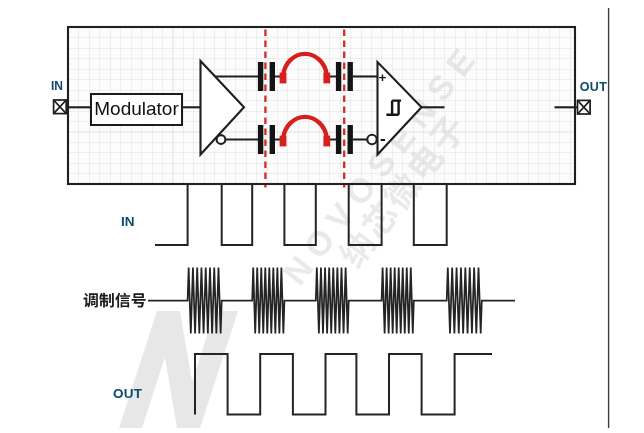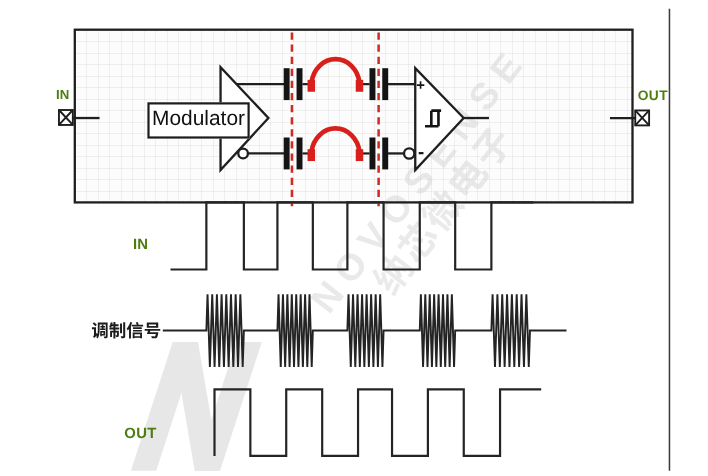--- a/index.html
+++ b/index.html
@@ -6,24 +6,24 @@
   .stage{position:relative;width:644px;height:433px;background:#ffffff;overflow:hidden;
          font-family:"Liberation Sans",sans-serif;}
   .chip-box{position:absolute;left:68px;top:27px;width:507px;height:157px;background:#fcfcfc;
     background-image:
       repeating-linear-gradient(to right,rgba(0,0,0,0.05) 0,rgba(0,0,0,0.05) 1px,transparent 1px,transparent 10.45px),
       repeating-linear-gradient(to bottom,rgba(0,0,0,0.05) 0,rgba(0,0,0,0.05) 1px,transparent 1px,transparent 10.45px);}
   .art{position:absolute;left:0;top:0;z-index:3;}
   .wm{position:absolute;z-index:2;color:#d7d7d7;}
   .wm-latin{left:232px;top:144px;width:300px;text-align:center;transform:rotate(-52deg);
     font-weight:bold;font-size:34px;letter-spacing:9px;color:#d4d4d4;opacity:.5;white-space:nowrap;}
-  .lbl{position:absolute;z-index:4;color:#4d7c0f;font-weight:bold;white-space:nowrap;}
+  .lbl{position:absolute;z-index:4;color:#0c4a6e;font-weight:bold;white-space:nowrap;}
   .block{position:absolute;z-index:4;background:#fff;border:2px solid #1c1c1c;
     display:flex;align-items:center;justify-content:center;
-    font-size:19px;color:#101010;letter-spacing:0;margin-left:44px;}
+    font-size:19px;color:#101010;letter-spacing:0;}
   .sign{position:absolute;z-index:4;color:#141414;font-weight:bold;}
 </style>
 </head>
 <body>
 
 <div class="stage">
 
   <div class="chip-box"></div>
 
   <svg class="wm" width="644" height="433" viewBox="0 0 644 433" style="left:0;top:0;opacity:.52;">

